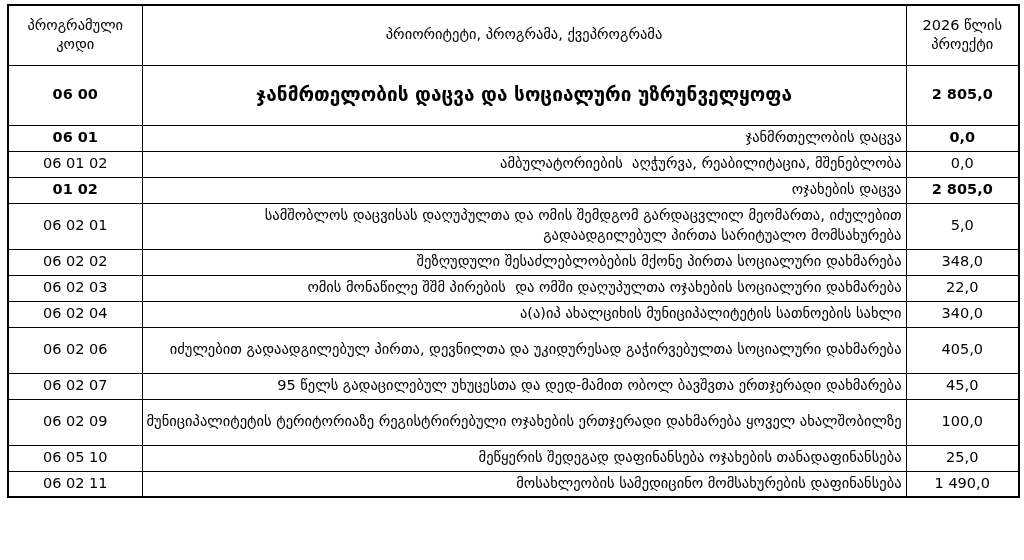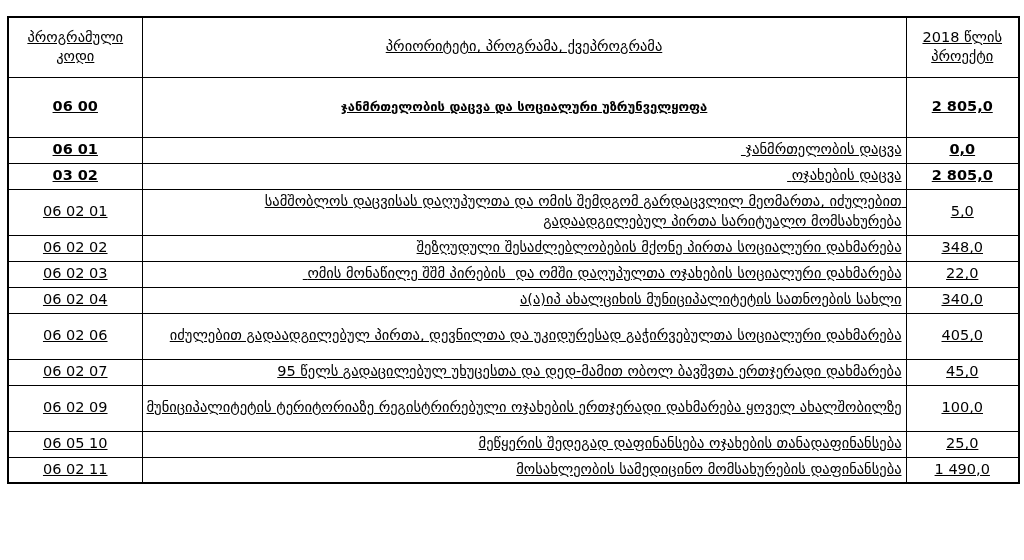--- a/index.html
+++ b/index.html
@@ -8,23 +8,22 @@
     width: 1024px;
     height: 560px;
     background: #ffffff;
     overflow: hidden;
     font-family: "DejaVu Sans", sans-serif;
     color: #000000;
   }
   .table-wrap {
     position: absolute;
     left: 7px;
-    top: 16px;
+    top: 4px;
     width: 903px;
-    text-decoration: underline;
   }
   table.budget {
     border-collapse: collapse;
     table-layout: fixed;
     width: 100%;
     background: #ffffff;
   }
   table.budget col.c-code  { width: 134px; }
   table.budget col.c-name  { width: 764px; }
   table.budget col.c-value { width: 113px; }
@@ -42,56 +41,61 @@
   tr.r-single { height: 26px; }
   tr.r-double { height: 46px; }
   th.h-cell {
     font-weight: normal;
     text-align: center;
   }
   td.code-cell  { text-align: center; white-space: nowrap; }
   td.name-cell  { text-align: right; white-space: pre-wrap; padding-left: 6px; padding-right: 6px; }
   td.value-cell { text-align: center; white-space: nowrap; }
   tr.r-total td { font-weight: bold; }
-  tr.r-total td.name-cell { text-align: center; font-size: 13px; }
+  tr.r-total td.name-cell { text-align: center; font-size: 19px; }
   tr.r-section td.code-cell  { font-weight: bold; }
   tr.r-section td.value-cell { font-weight: bold; }
 </style>
 </head>
 <body>
 
 <div class="table-wrap">
   <table class="budget">
     <colgroup>
       <col class="c-code">
       <col class="c-name">
       <col class="c-value">
     </colgroup>
     <tbody>
         <tr class="hdr">
       <th class="h-cell">პროგრამული კოდი</th>
       <th class="h-cell">პრიორიტეტი, პროგრამა, ქვეპროგრამა</th>
-      <th class="h-cell">2018 წლის პროექტი</th>
+      <th class="h-cell">2026 წლის პროექტი</th>
     </tr>
 
     <tr class="r-total">
       <td class="code-cell">06 00</td>
       <td class="name-cell">ჯანმრთელობის დაცვა და სოციალური უზრუნველყოფა</td>
       <td class="value-cell">2 805,0</td>
     </tr>
 
     <tr class="r-single r-section">
       <td class="code-cell">06 01</td>
       <td class="name-cell"> ჯანმრთელობის დაცვა</td>
       <td class="value-cell">0,0</td>
     </tr>
 
+    <tr class="r-single">
+      <td class="code-cell">06 01 02</td>
+      <td class="name-cell">ამბულატორიების  აღჭურვა, რეაბილიტაცია, მშენებლობა</td>
+      <td class="value-cell">0,0</td>
+    </tr>
 
     <tr class="r-single r-section">
-      <td class="code-cell">03 02</td>
+      <td class="code-cell">01 02</td>
       <td class="name-cell"> ოჯახების დაცვა</td>
       <td class="value-cell">2 805,0</td>
     </tr>
 
     <tr class="r-double">
       <td class="code-cell">06 02 01</td>
       <td class="name-cell">სამშობლოს დაცვისას დაღუპულთა და ომის შემდგომ გარდაცვლილ მეომართა, იძულებით გადაადგილებულ პირთა სარიტუალო მომსახურება</td>
       <td class="value-cell">5,0</td>
     </tr>
 

